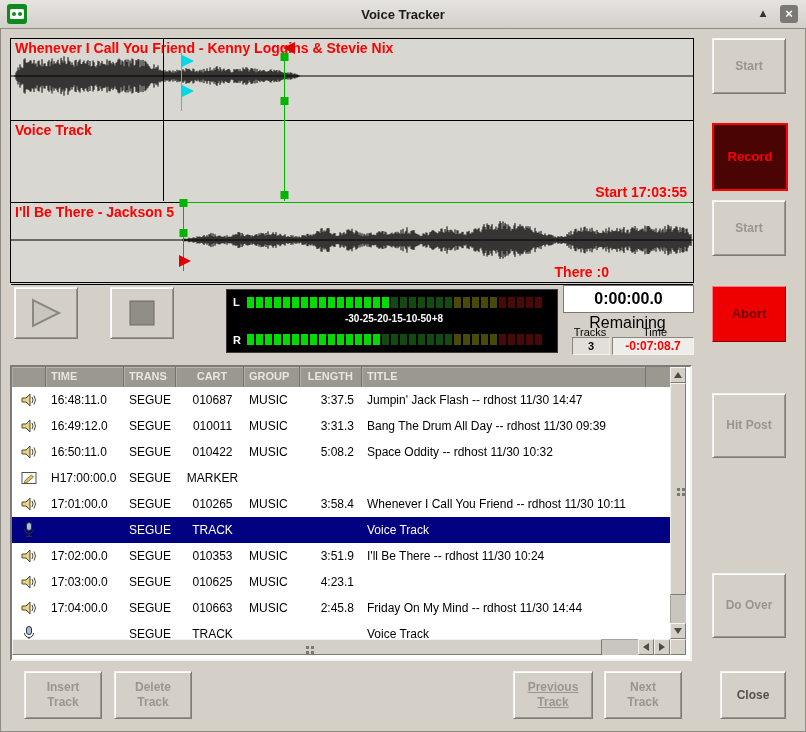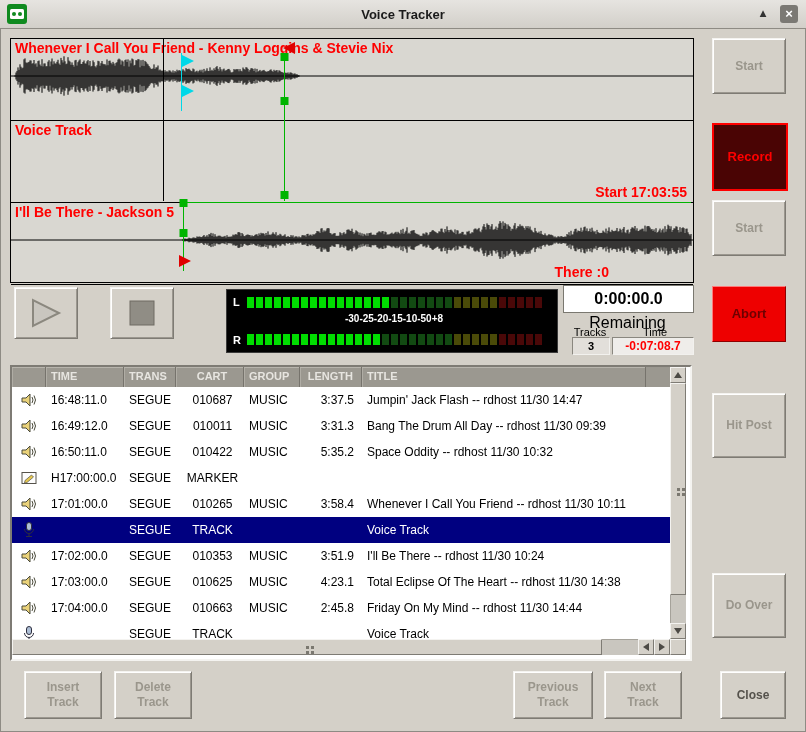--- a/index.html
+++ b/index.html
@@ -307,21 +307,21 @@
             <svg viewBox="0 0 18 18">
               <polygon points="2,7 6,7 10,3 10,15 6,11 2,11" fill="#ead27a" stroke="#4a4a3a"></polygon>
               <path d="M12 6 Q14 9 12 12" fill="none" stroke="#4a4a3a"></path>
               <path d="M14 4.5 Q17 9 14 13.5" fill="none" stroke="#4a4a3a"></path>
             </svg>
           </div>
           <div class="tcell c-time">16:50:11.0</div>
           <div class="tcell c-trans">SEGUE</div>
           <div class="tcell c-cart">010422</div>
           <div class="tcell c-group">MUSIC</div>
-          <div class="tcell c-length">5:35.2</div>
+          <div class="tcell c-length">5:08.2</div>
           <div class="tcell c-title">Space Oddity -- rdhost 11/30 10:32</div>
         </div>
         <div class="trow">
           <div class="tcell c-icon">
             <svg viewBox="0 0 18 18">
               <rect x="2" y="3.5" width="14" height="11" fill="#fdfdfd" stroke="#55524a"></rect>
               <path d="M5 11.5 L11.5 6 L13.5 8 L7 13.5 L4.5 14z" fill="#e6c84f" stroke="#55524a" stroke-width="0.7"></path>
             </svg>
           </div>
           <div class="tcell c-time">H17:00:00.0</div>
@@ -382,21 +382,20 @@
               <polygon points="2,7 6,7 10,3 10,15 6,11 2,11" fill="#ead27a" stroke="#4a4a3a"></polygon>
               <path d="M12 6 Q14 9 12 12" fill="none" stroke="#4a4a3a"></path>
               <path d="M14 4.5 Q17 9 14 13.5" fill="none" stroke="#4a4a3a"></path>
             </svg>
           </div>
           <div class="tcell c-time">17:03:00.0</div>
           <div class="tcell c-trans">SEGUE</div>
           <div class="tcell c-cart">010625</div>
           <div class="tcell c-group">MUSIC</div>
           <div class="tcell c-length">4:23.1</div>
-          <div class="tcell c-title">Total Eclipse Of The Heart -- rdhost 11/30 14:38</div>
         </div>
         <div class="trow">
           <div class="tcell c-icon">
             <svg viewBox="0 0 18 18">
               <polygon points="2,7 6,7 10,3 10,15 6,11 2,11" fill="#ead27a" stroke="#4a4a3a"></polygon>
               <path d="M12 6 Q14 9 12 12" fill="none" stroke="#4a4a3a"></path>
               <path d="M14 4.5 Q17 9 14 13.5" fill="none" stroke="#4a4a3a"></path>
             </svg>
           </div>
           <div class="tcell c-time">17:04:00.0</div>
@@ -456,18 +455,18 @@
 <div class="btn side-btn disabled" style="top:393px;height:63px;">Hit Post</div>
 <div class="btn side-btn disabled" style="top:573px;height:63px;">Do Over</div>
 
 <div class="btn bot-btn disabled" style="left:24px;width:76px;">
     <span style="width:52px;">Insert Track</span>
   </div>
 <div class="btn bot-btn disabled" style="left:114px;width:76px;">
     <span style="width:52px;">Delete Track</span>
   </div>
 <div class="btn bot-btn disabled" style="left:513px;width:78px;">
-    <span style="width:56px;">Previous Track</span>
+    <span style="width:56px;text-decoration:underline;">Previous Track</span>
   </div>
 <div class="btn bot-btn disabled" style="left:604px;width:76px;">
     <span style="width:44px;">Next Track</span>
   </div>
 <div class="btn bot-btn" style="left:720px;width:64px;color:#55524c;">Close</div>
 
 </body></html>

